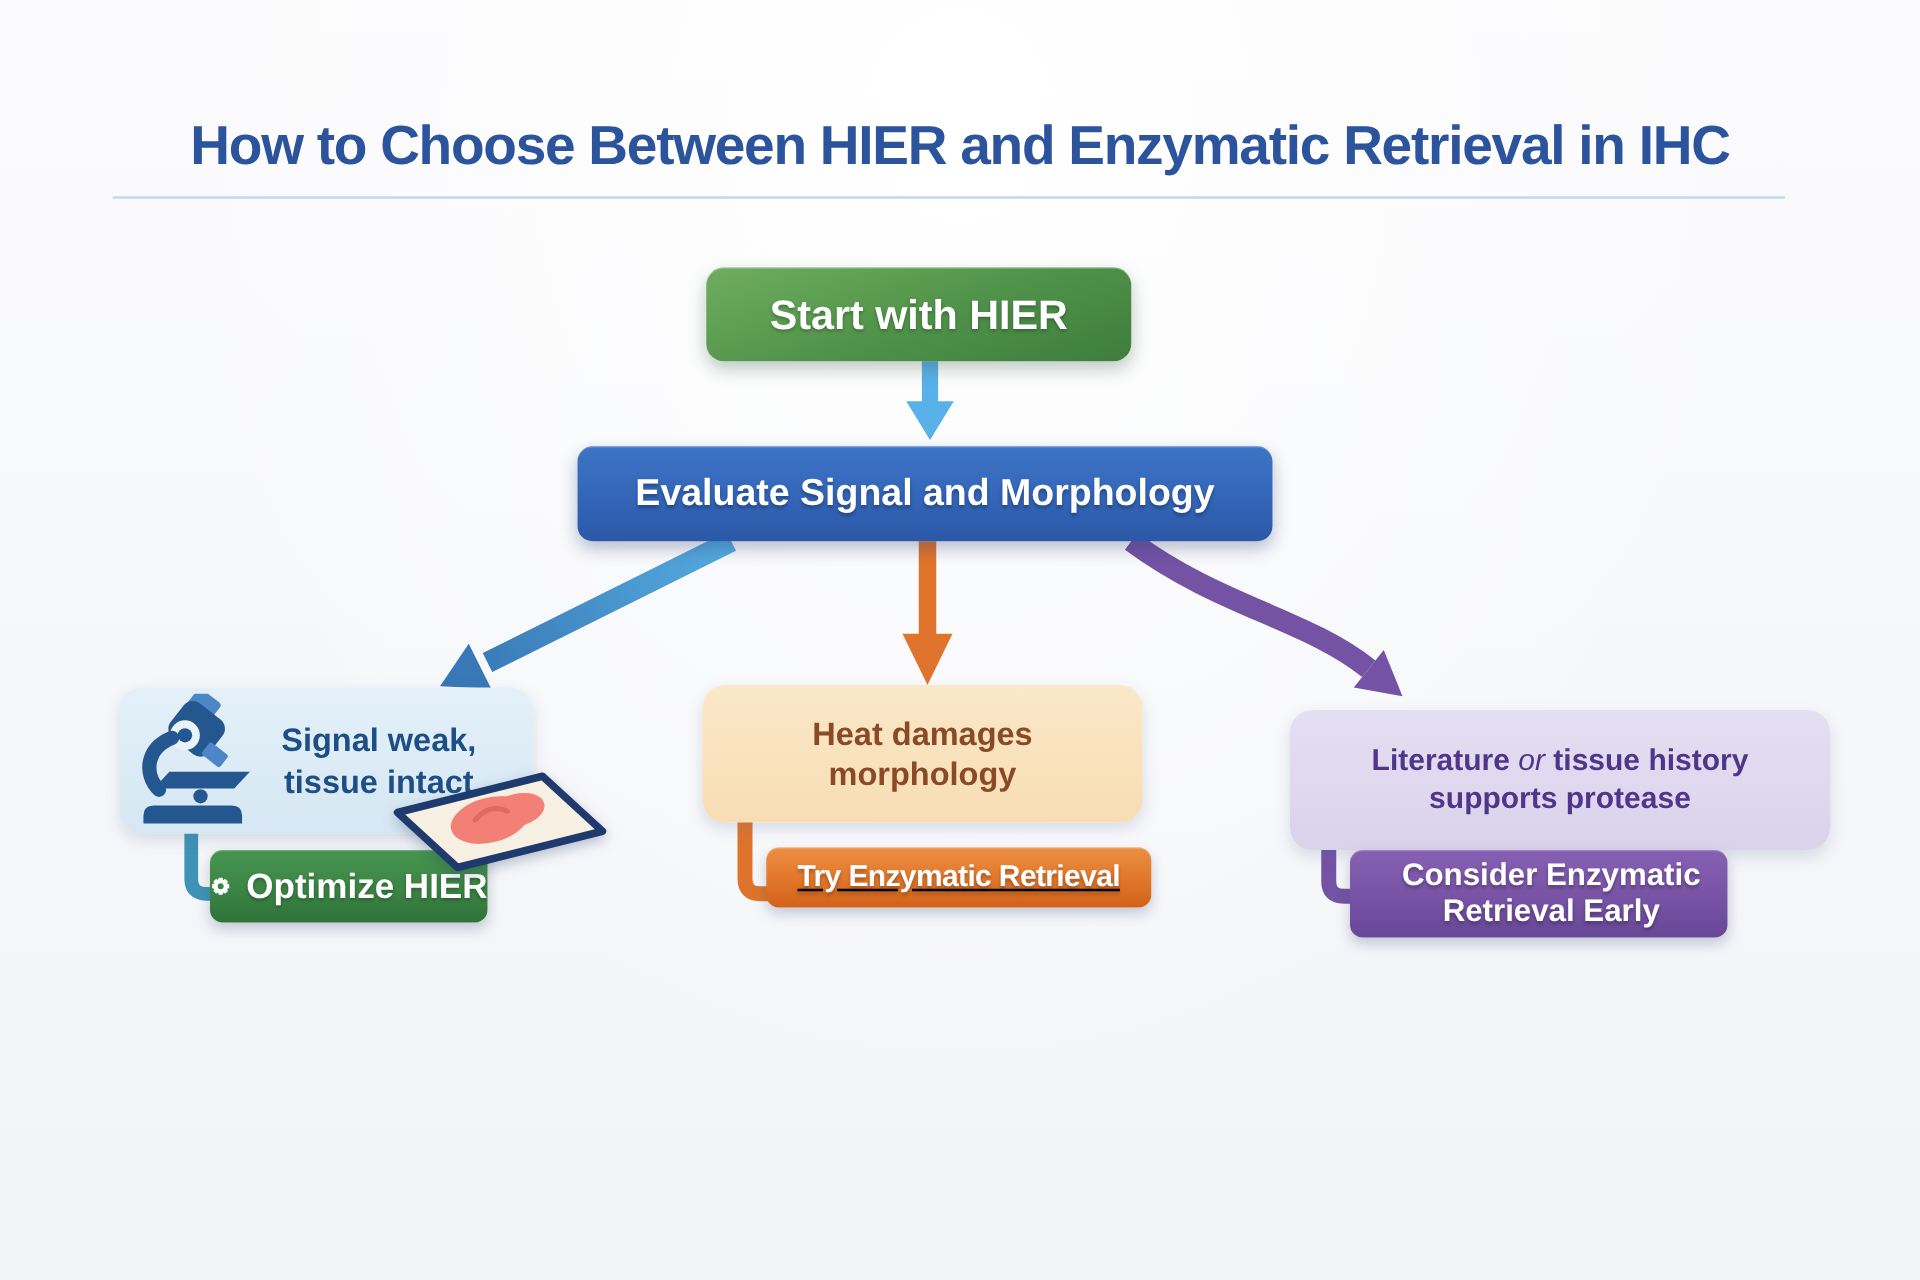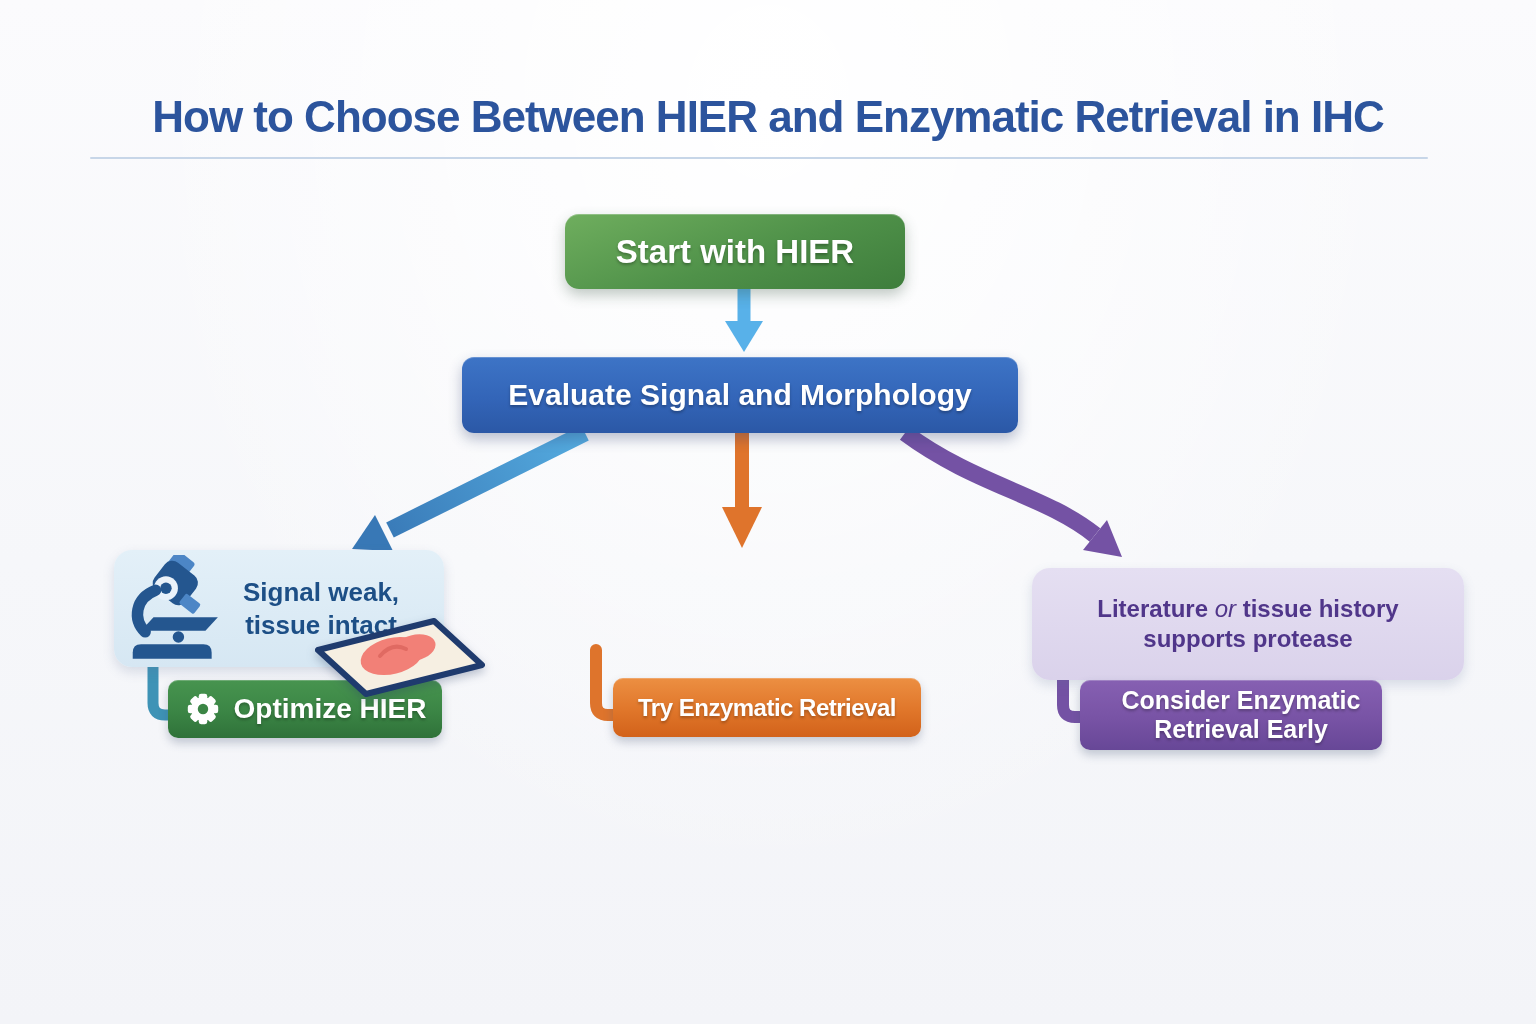--- a/index.html
+++ b/index.html
@@ -48,21 +48,21 @@
     background:linear-gradient(180deg,#3D74C6 0%,#3365B8 55%,#2B58A6 100%);
     box-shadow:0 6px 14px rgba(40,60,110,0.32), inset 0 1px 0 rgba(255,255,255,0.22);
   }
   .evaluate-box .lbl{font-size:30px;}
   
   .cond{
     border-radius:18px;
     box-shadow:0 5px 12px rgba(90,110,150,0.20);
   }
   .cond-left{
-    left:114px;top:550px;width:330px;height:117px;
+    left:96px;top:550px;width:330px;height:117px;
     background:linear-gradient(180deg,#E3F0F8 0%,#D6E7F3 100%);
     justify-content:flex-start;padding-left:14px;gap:10px;
   }
   .cond-left .cond-text{color:#1D4F86;}
   .cond-mid{
     left:562px;top:548px;width:352px;height:110px;
     background:linear-gradient(180deg,#FBE8C9 0%,#F7DDB3 100%);
   }
   .cond-mid .cond-text{color:#8B4A26;}
   .cond-right{
@@ -74,27 +74,28 @@
   .cond-text{font-weight:bold;font-size:26px;line-height:1.25;}
   .cond-right .cond-text{font-size:24px;}
   .cond-text .em-word{font-style:italic;font-weight:normal;}
   
   .action{
     border-radius:10px;
     box-shadow:0 5px 10px rgba(60,80,110,0.28), inset 0 1px 0 rgba(255,255,255,0.22);
     gap:12px;
   }
   .action-left{
-    left:168px;top:680px;width:274px;height:58px;
+    left:168px;top:680px;width:222px;height:58px;
     background:linear-gradient(180deg,#47944F 0%,#3B8545 55%,#2F7239 100%);
   }
   .action-left .lbl{font-size:28px;}
   .action-mid{
-    left:613px;top:678px;width:308px;height:59px;
+    left:613px;top:678px;width:308px;height:48px;
     background:linear-gradient(180deg,#EC8F42 0%,#E0762A 55%,#D2621A 100%);
+    text-decoration:underline;
   }
   .action-mid .lbl{font-size:24px;letter-spacing:-0.5px;}
   .action-right{
     left:1080px;top:680px;width:302px;height:70px;
     background:linear-gradient(180deg,#8660B2 0%,#7853A5 55%,#674797 100%);
   }
   .action-right .lbl{font-size:25px;line-height:1.15;white-space:normal;margin-left:20px;}
   
   .layer{position:absolute;left:0;top:0;width:1536px;height:1024px;pointer-events:none;}
   .layer-under{z-index:1;}
@@ -163,20 +164,26 @@
       <polygon points="24,60 86,60 74,73 12,73" fill="#24568F"></polygon>
       <circle cx="48" cy="79" r="5.5" fill="#24568F"></circle>
       <path d="M12 86 H72 Q80 86 80 94 V100 H4 V94 Q4 86 12 86 Z" fill="#24568F"></path>
     </svg>
     <div class="cond-text">
       <div>Signal weak,</div>
       <div>tissue intact</div>
     </div>
   </div>
 
+  <div class="node cond cond-mid">
+    <div class="cond-text">
+      <div>Heat damages</div>
+      <div>morphology</div>
+    </div>
+  </div>
 
   <div class="node cond cond-right">
     <div class="cond-text">
       <div>
         <span>Literature</span>
         <span class="em-word">or</span>
         <span>tissue history</span>
       </div>
       <div>supports protease</div>
     </div>

